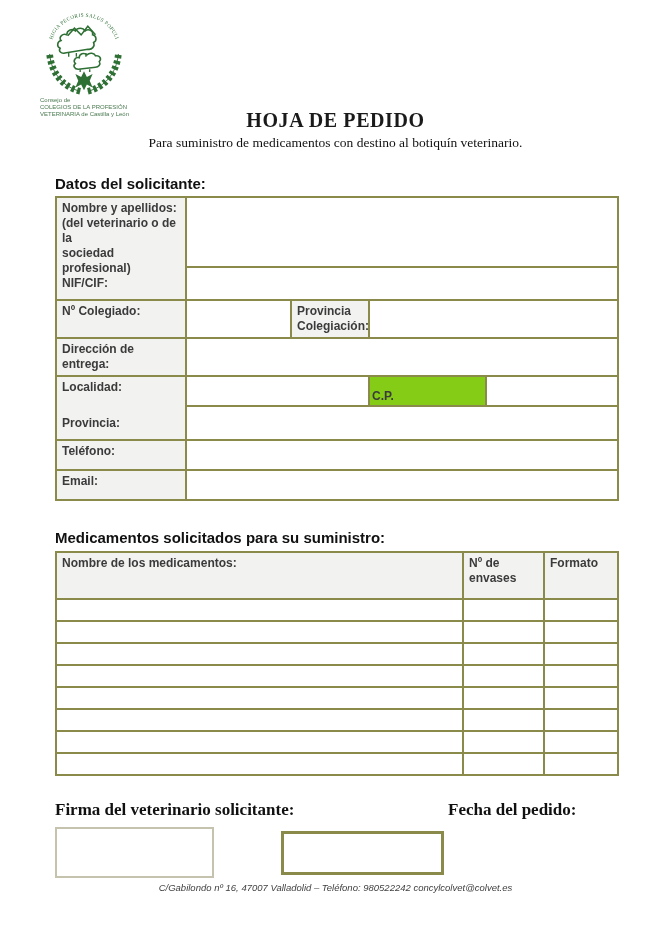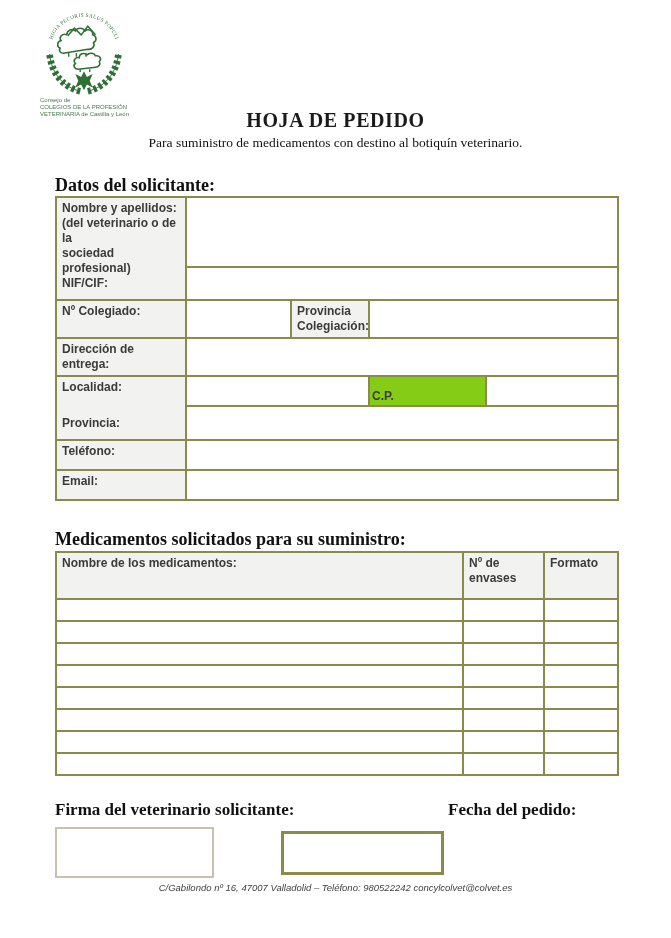--- a/index.html
+++ b/index.html
@@ -16,21 +16,21 @@
   }
   
   .logo{position:absolute;left:36px;top:10px;width:110px;}
   .logo svg{display:block;}
   .org-lines{margin-top:1px;margin-left:4px;font-size:6px;line-height:7px;color:#4a7a50;white-space:pre-line;}
   
   .title-block{position:absolute;left:0;top:109px;width:671px;text-align:center;}
   .doc-title{font-family:"Liberation Serif",serif;font-weight:bold;font-size:20px;letter-spacing:.6px;}
   .doc-subtitle{font-family:"Liberation Serif",serif;font-size:13.5px;margin-top:3px;color:#111;}
   
-  .sec-heading{position:absolute;left:55px;font-family:Liberation Serif, serif;font-weight:bold;font-size:18px;color:#111;}
+  .sec-heading{position:absolute;left:55px;font-family:Liberation Sans, sans-serif;font-weight:bold;font-size:15px;color:#111;}
   .sec1{top:175px;}
   .sec2{top:529px;}
   
   table{border-collapse:collapse;table-layout:fixed;}
   .form-table{position:absolute;left:55px;width:562px;}
   .t1{top:196px;}
   .t2{top:551px;}
   td,th{border:2px solid var(--border);vertical-align:top;padding:3px 5px;font-size:12px;line-height:15px;}
   td.lbl, th.lbl{background:var(--label-bg);font-weight:bold;color:#3b3b3b;text-align:left;}
   td.inp{background:#fff;}

